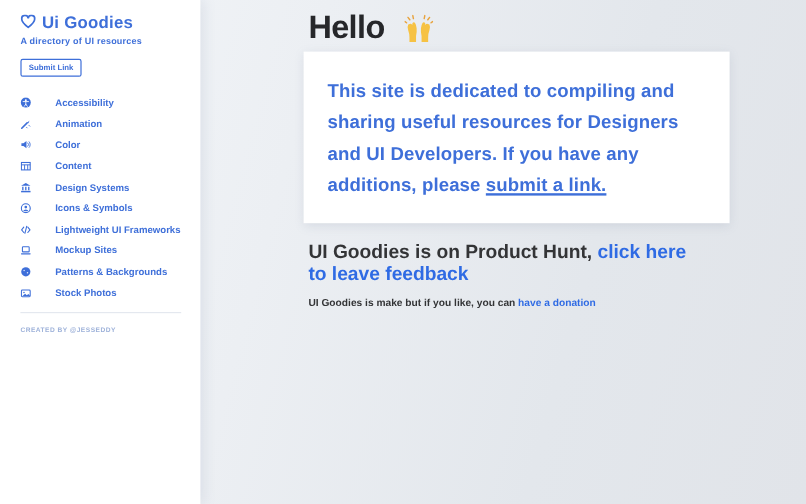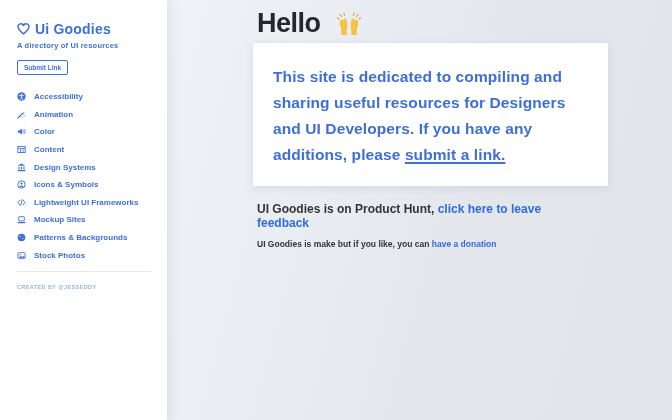--- a/index.html
+++ b/index.html
@@ -8,54 +8,54 @@
     font-family:"Liberation Sans", sans-serif;
     background: linear-gradient(105deg, #f3f6f9 0%, #eceff3 35%, #e3e7ec 70%, #e1e4e9 100%);
     position:relative;
   }
 
   
   .sidebar {
     position:absolute; left:0; top:0; width:167px; height:420px;
     background:#ffffff;
     box-shadow: 3px 0 10px rgba(110,130,160,0.14);
-    padding:21px 16px 0 17px;
+    padding:10px 16px 0 17px;
   }
   .brand { display:flex; align-items:center; gap:5px; color:#3e6fd9; cursor:pointer; }
   .brand-title { font-size:14px; font-weight:bold; letter-spacing:0.2px; }
   .brand-sub { margin-top:4px; font-size:7.5px; font-weight:bold; color:#3e6fd9; letter-spacing:0.2px; }
   .submit-btn {
     margin-top:10px; display:inline-block;
     border:1px solid #3e6fd9; border-radius:2px; background:#fff;
     color:#3e6fd9; font-size:6.5px; font-weight:bold;
     padding:3px 6px; font-family:inherit; cursor:pointer;
   }
   .nav { margin-top:13px; list-style:none; }
   .nav-item {
-    display:flex; align-items:center; gap:8px;
+    display:flex; align-items:center; gap:20px;
     height:17.6px; color:#3e6fd9; font-size:8px; font-weight:bold;
     cursor:pointer; white-space:nowrap;
   }
   .nav-item .nicon { width:9px; height:9px; flex:0 0 9px; display:flex; align-items:center; justify-content:center; }
   .side-divider { border:none; border-top:1px solid #e4e8ef; margin-top:7px; width:134px; }
   .side-footer { margin-top:12px; font-size:5.5px; font-weight:bold; color:#9db1d9; letter-spacing:0.4px; }
 
   
   .content { position:absolute; left:253px; top:0; width:337px; }
   .heading-row { display:flex; align-items:center; gap:16px; margin:9px 0 0 4px; }
   .heading { font-size:27px; line-height:29px; font-weight:bold; color:#26272a; letter-spacing:-0.5px; }
   .hands { width:24px; height:26px; margin-top:-2px; }
   .card {
     margin-top:5px; width:355px; min-height:128px; background:#ffffff;
     box-shadow: 0 2px 8px rgba(120,135,160,0.18);
     padding:21px 20px 18px 20px;
   }
   .card-text { font-size:15.5px; line-height:26px; font-weight:bold; color:#3e6fd9; letter-spacing:0.1px; }
   .card-link { color:#3e6fd9; text-decoration:underline; text-decoration-thickness:2px; text-underline-offset:2px; cursor:pointer; }
-  .line-ph { margin:16px 0 0 4px; font-size:12px; font-weight:bold; color:#333436; }
+  .line-ph { margin:16px 0 0 4px; font-size:16px; font-weight:bold; color:#333436; }
   .line-don { margin:9px 0 0 4px; font-size:8.5px; font-weight:bold; color:#333436; }
   .inline-link { color:#2f6be4; text-decoration:none; cursor:pointer; }
 </style>
 </head>
 <body>
 
 <aside class="sidebar">
 
   <div class="brand">
     <span style="display:flex;">

